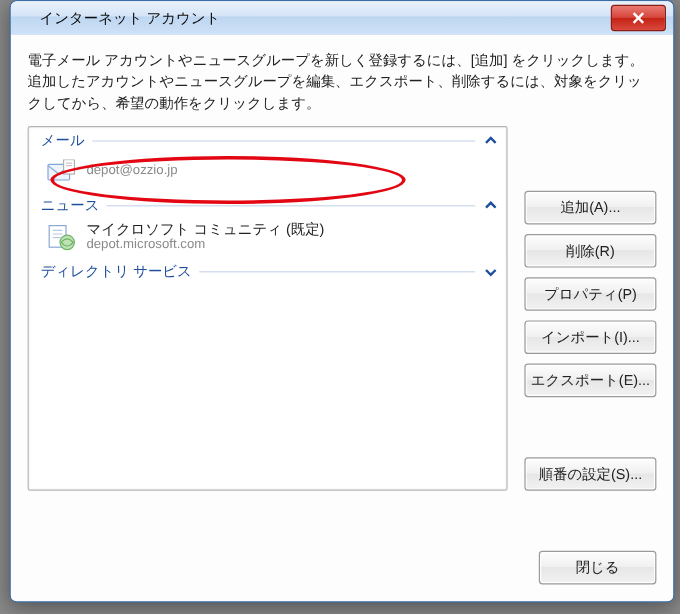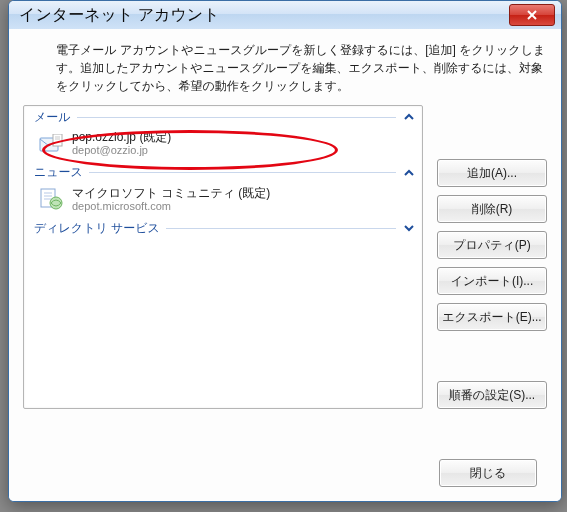--- a/index.html
+++ b/index.html
@@ -1,47 +1,47 @@
 <!DOCTYPE html>
 <html><head>
 <meta charset="utf-8">
 <style>
   html,body{margin:0;padding:0;width:567px;height:512px;background:#8a8a8a;font-family:"Meiryo","MS UI Gothic",sans-serif;font-size:12px;color:#1a1a1a;}
   .window{position:absolute;left:8px;top:0;width:552px;height:500px;
     background:#fff;border:1px solid #3a6ea5;border-radius:6px;
     box-shadow:0 4px 18px rgba(0,0,0,.4);overflow:hidden;}
   .titlebar{height:28px;background:linear-gradient(180deg,#e9f2fb 0%,#d4e4f7 45%,#bdd6f0 46%,#cfe2f7 100%);
     border-bottom:1px solid #9fb9dc;display:flex;align-items:center;position:relative;}
-  .titlebar .title{padding-left:10px;font-size:16px;color:#0a0a0a;}
+  .titlebar .title{padding-left:24px;font-size:12px;color:#0a0a0a;}
   .close-btn{position:absolute;right:6px;top:3px;width:44px;height:20px;border-radius:3px;
     background:linear-gradient(180deg,#e97a72 0%,#d6453b 48%,#c51f13 49%,#d94a3f 100%);
     border:1px solid #8a1d14;display:flex;align-items:center;justify-content:center;}
   .close-x{stroke:#fff;stroke-width:2;}
   .body{position:absolute;left:0;top:28px;right:0;bottom:0;background:#fdfdfd;padding:12px 14px 12px 14px;}
-  .desc{font-size:12px;line-height:1.5;color:#222;margin-bottom:10px;margin-left:33px;}
+  .desc{font-size:12px;line-height:1.5;color:#222;margin-bottom:10px;}
   .content{display:flex;gap:14px;align-items:flex-end;}
   .listpane{flex:1;height:302px;border:1px solid #b5b5b5;background:#fff;border-radius:2px;
     box-shadow:inset 0 0 2px rgba(0,0,0,.1);position:relative;overflow:hidden;}
   .section-hdr{display:flex;align-items:center;height:22px;padding:0 6px 0 10px;color:#1e4e9c;font-size:12px;}
   .section-hdr .line{flex:1;height:1px;background:#c9d7ec;margin:0 6px;}
   .chev{width:14px;height:14px;}
   .item{display:flex;align-items:center;gap:8px;padding:2px 8px 4px 14px;}
   .item .icon{width:26px;height:26px;display:flex;align-items:center;justify-content:center;}
   .item .texts{display:flex;flex-direction:column;line-height:1.2;}
   .item .texts .t1{font-size:12px;color:#222;}
   .item .texts .t2{font-size:11px;color:#8a8a8a;}
   .red-oval{position:absolute;left:18px;top:24px;width:290px;height:34px;border:3px solid #e30613;border-radius:50%/50%;pointer-events:none;}
   .btncol{width:110px;display:flex;flex-direction:column;gap:8px;}
   .btn{height:26px;border:1px solid #9a9a9a;border-radius:3px;
     background:linear-gradient(180deg,#fdfdfd 0%,#f0f0f0 48%,#e6e6e6 49%,#f2f2f2 100%);
     box-shadow:inset 0 0 0 1px #fff;display:flex;align-items:center;justify-content:center;
     font-size:12px;color:#222;cursor:default;}
   .btn.disabled{color:#9a9a9a;border-color:#c2c2c2;background:linear-gradient(180deg,#fafafa,#f0f0f0);}
   .gap-big{height:34px;}
-  .footer{position:absolute;right:24px;bottom:14px;}
+  .footer{position:absolute;right:14px;bottom:14px;}
   .footer .btn{width:96px;}
 </style>
 </head>
 <body>
 
 <div class="window">
   <div class="titlebar">
     <span class="title">インターネット アカウント</span>
     <div class="close-btn">
       <svg width="12" height="12">
@@ -68,21 +68,20 @@
           <span class="icon">
             <svg width="24" height="20" viewBox="0 0 24 20">
               <rect x="1" y="4" width="18" height="13" rx="1" fill="#eef4fb" stroke="#7fa6d9"></rect>
               <polyline points="1,5 10,12 19,5" fill="none" stroke="#7fa6d9"></polyline>
               <rect x="14" y="0" width="9" height="12" fill="#fff" stroke="#b0b0b0"></rect>
               <line x1="16" y1="3" x2="21" y2="3" stroke="#c9c9c9"></line>
                 <line x1="16" y1="5" x2="21" y2="5" stroke="#c9c9c9"></line>
             </svg>
           </span>
           <span class="texts">
-            <span class="t1">pop.ozzio.jp (既定)</span>
             <span class="t2">depot@ozzio.jp</span>
           </span>
         </div>
 
         <div class="section-hdr">
           <span>ニュース</span>
           <span class="line"></span>
           <svg class="chev" viewBox="0 0 14 14">
             <polyline points="3,9 7,5 11,9" fill="none" stroke="#1e4e9c" stroke-width="2"></polyline>
           </svg>

